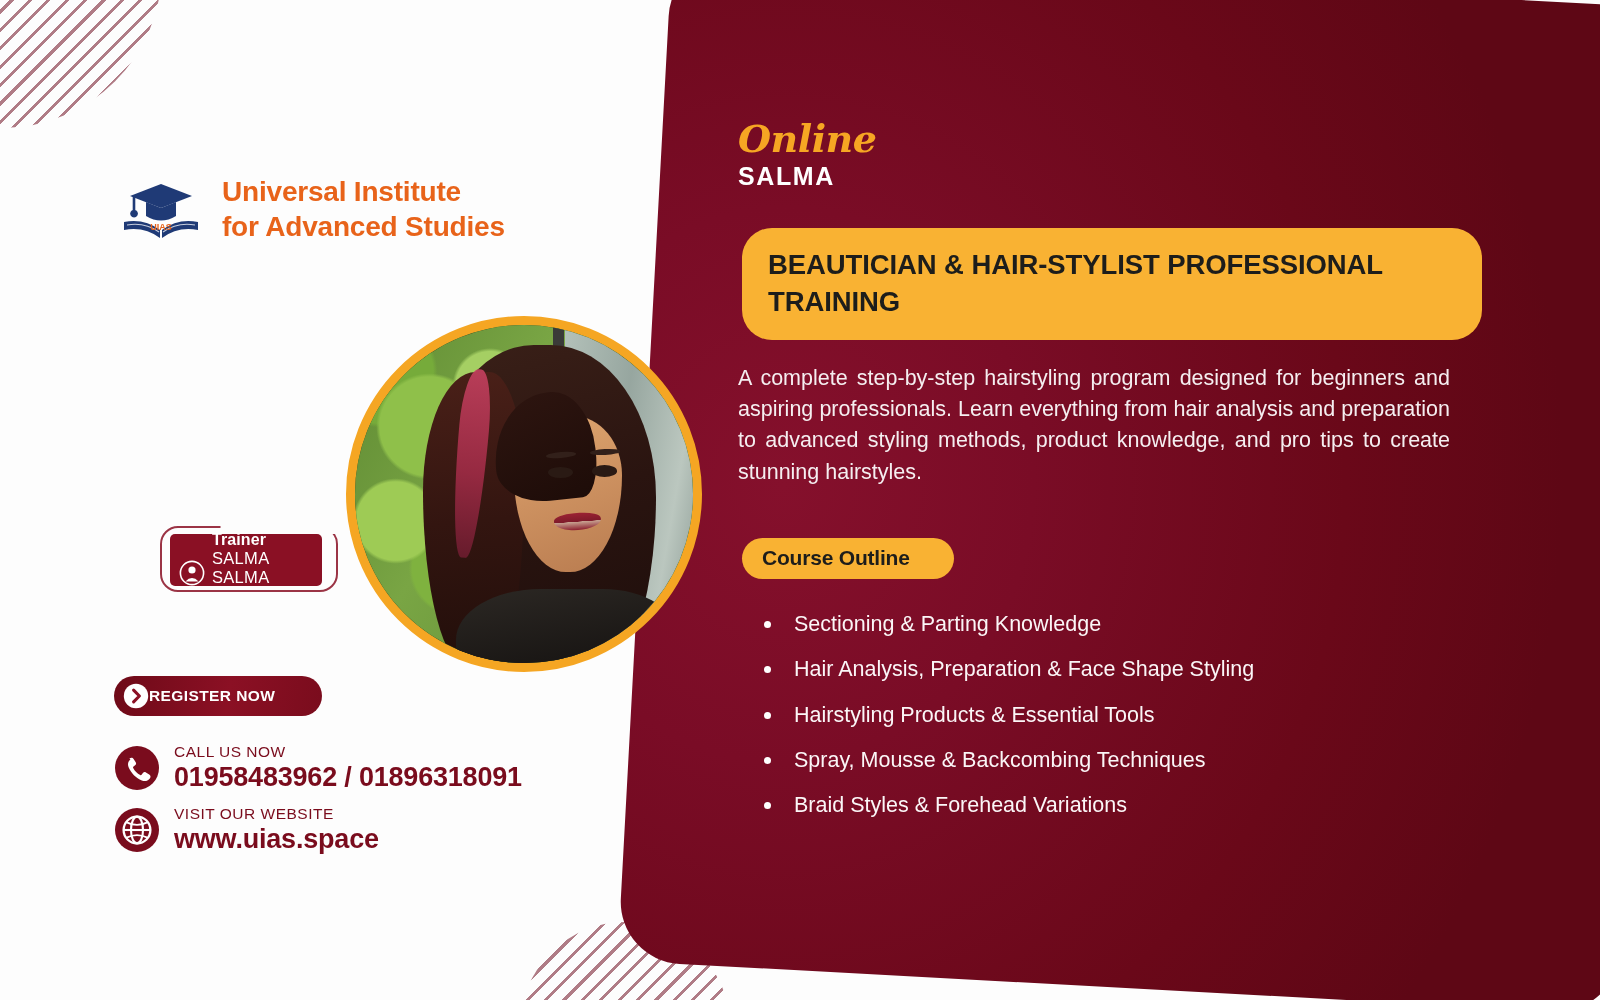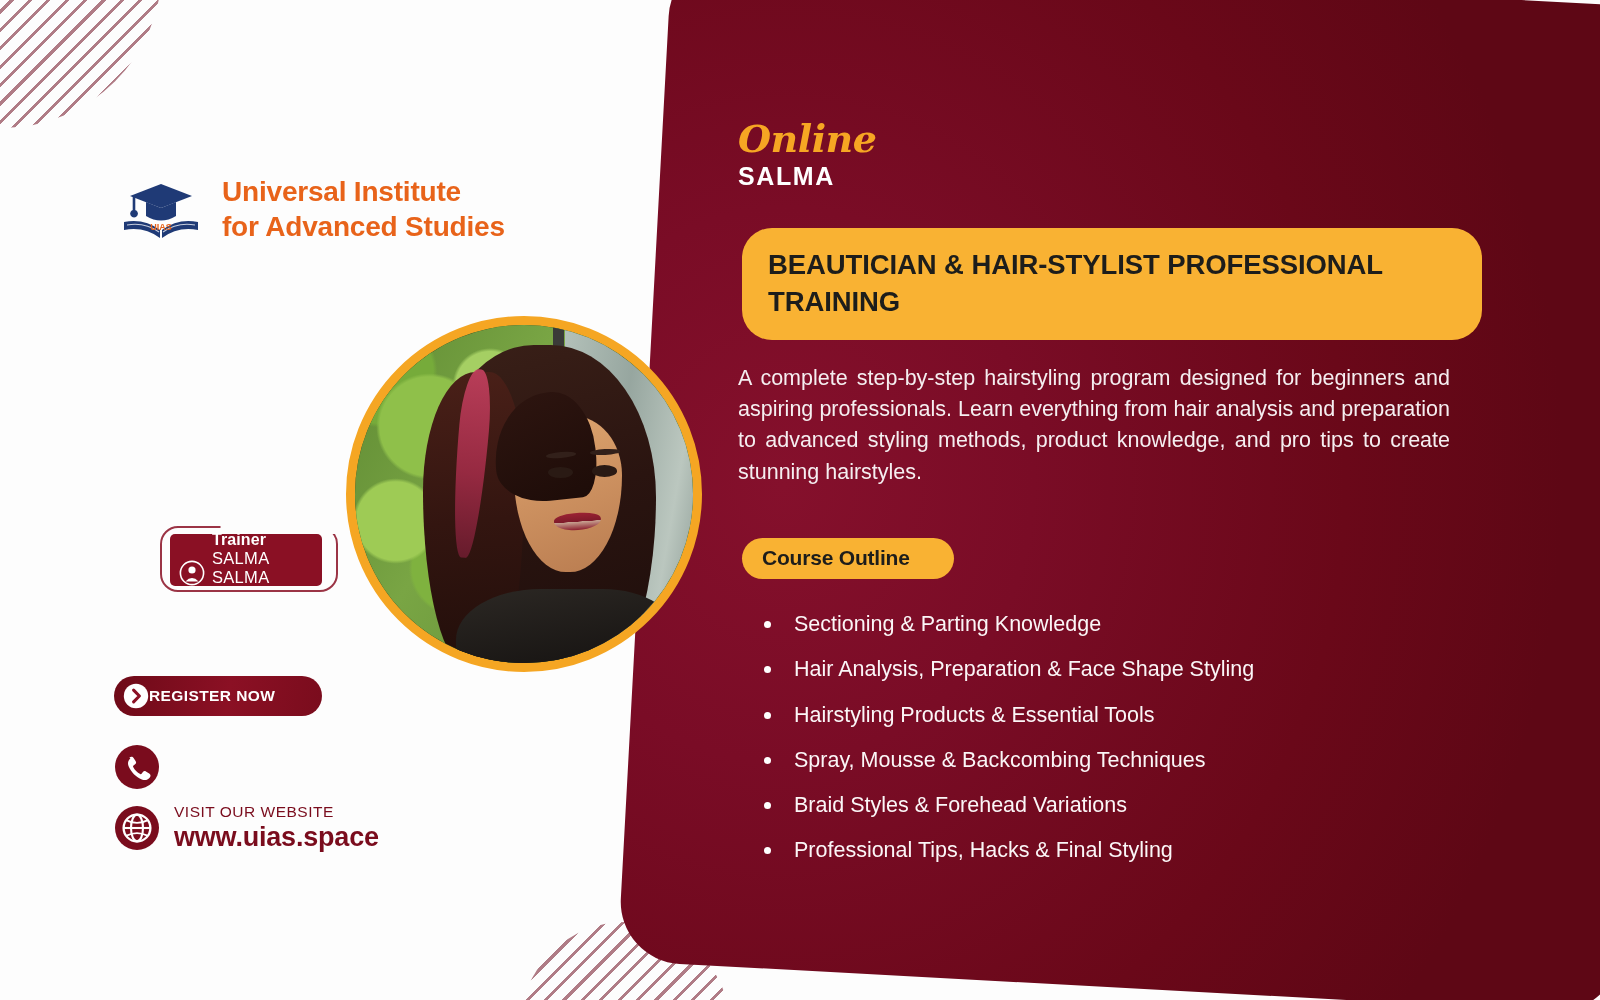--- a/index.html
+++ b/index.html
@@ -295,20 +295,24 @@
       </svg>
       <span class="register-label">REGISTER NOW</span>
     </div>
 
     <div class="contact">
       <div class="crow">
         <svg class="cicon" viewBox="0 0 46 46">
           <circle cx="23" cy="23" r="22" fill="#7a0c1d"></circle>
           <path d="M15.4 13.6 c1.6-1.4 3.3-1.1 4.2 0.4 l2.1 3.3 c0.7 1.1 0.5 2.1-0.6 3 l-1.6 1.3 c-0.5 0.4-0.6 0.8-0.3 1.4 1.5 3 4 5.5 7 7 0.6 0.3 1 0.2 1.4-0.3 l1.3-1.6 c0.9-1.1 1.9-1.3 3-0.6 l3.3 2.1 c1.5 0.9 1.8 2.6 0.4 4.2 -2 2.3-4.7 2.9-7.8 1.7 -5.6-2.2-11-7.6-13.2-13.2 -1.2-3.1-0.6-5.8 1.8-7.7 Z" fill="#ffffff"></path>
         </svg>
+        <div class="ctext">
+          <div class="clabel">CALL US NOW</div>
+          <div class="cvalue">01958483962 / 01896318091</div>
+        </div>
       </div>
       <div class="crow">
         <svg class="cicon" viewBox="0 0 46 46">
           <circle cx="23" cy="23" r="22" fill="#7a0c1d"></circle>
           <circle cx="23" cy="23" r="13.4" fill="none" stroke="#ffffff" stroke-width="2.3"></circle>
           <ellipse cx="23" cy="23" rx="6" ry="13.4" fill="none" stroke="#ffffff" stroke-width="2.1"></ellipse>
           <line x1="9.6" y1="23" x2="36.4" y2="23" stroke="#ffffff" stroke-width="2.1"></line>
           <path d="M12.6 15.4 Q23 20.4 33.4 15.4" fill="none" stroke="#ffffff" stroke-width="1.9"></path>
           <path d="M12.6 30.6 Q23 25.6 33.4 30.6" fill="none" stroke="#ffffff" stroke-width="1.9"></path>
         </svg>
@@ -336,17 +340,16 @@
     <div class="outline-banner">
       <div class="outline-text">Course Outline</div>
     </div>
 
     <ul class="bullets">
       <li>Sectioning &amp; Parting Knowledge</li>
       <li>Hair Analysis, Preparation &amp; Face Shape Styling</li>
       <li>Hairstyling Products &amp; Essential Tools</li>
       <li>Spray, Mousse &amp; Backcombing Techniques</li>
       <li>Braid Styles &amp; Forehead Variations</li>
-      <li>Professional Tips, Hacks &amp; Final Styling</li>
     </ul>
   </div>
 
 </div>
 
 </body></html>

